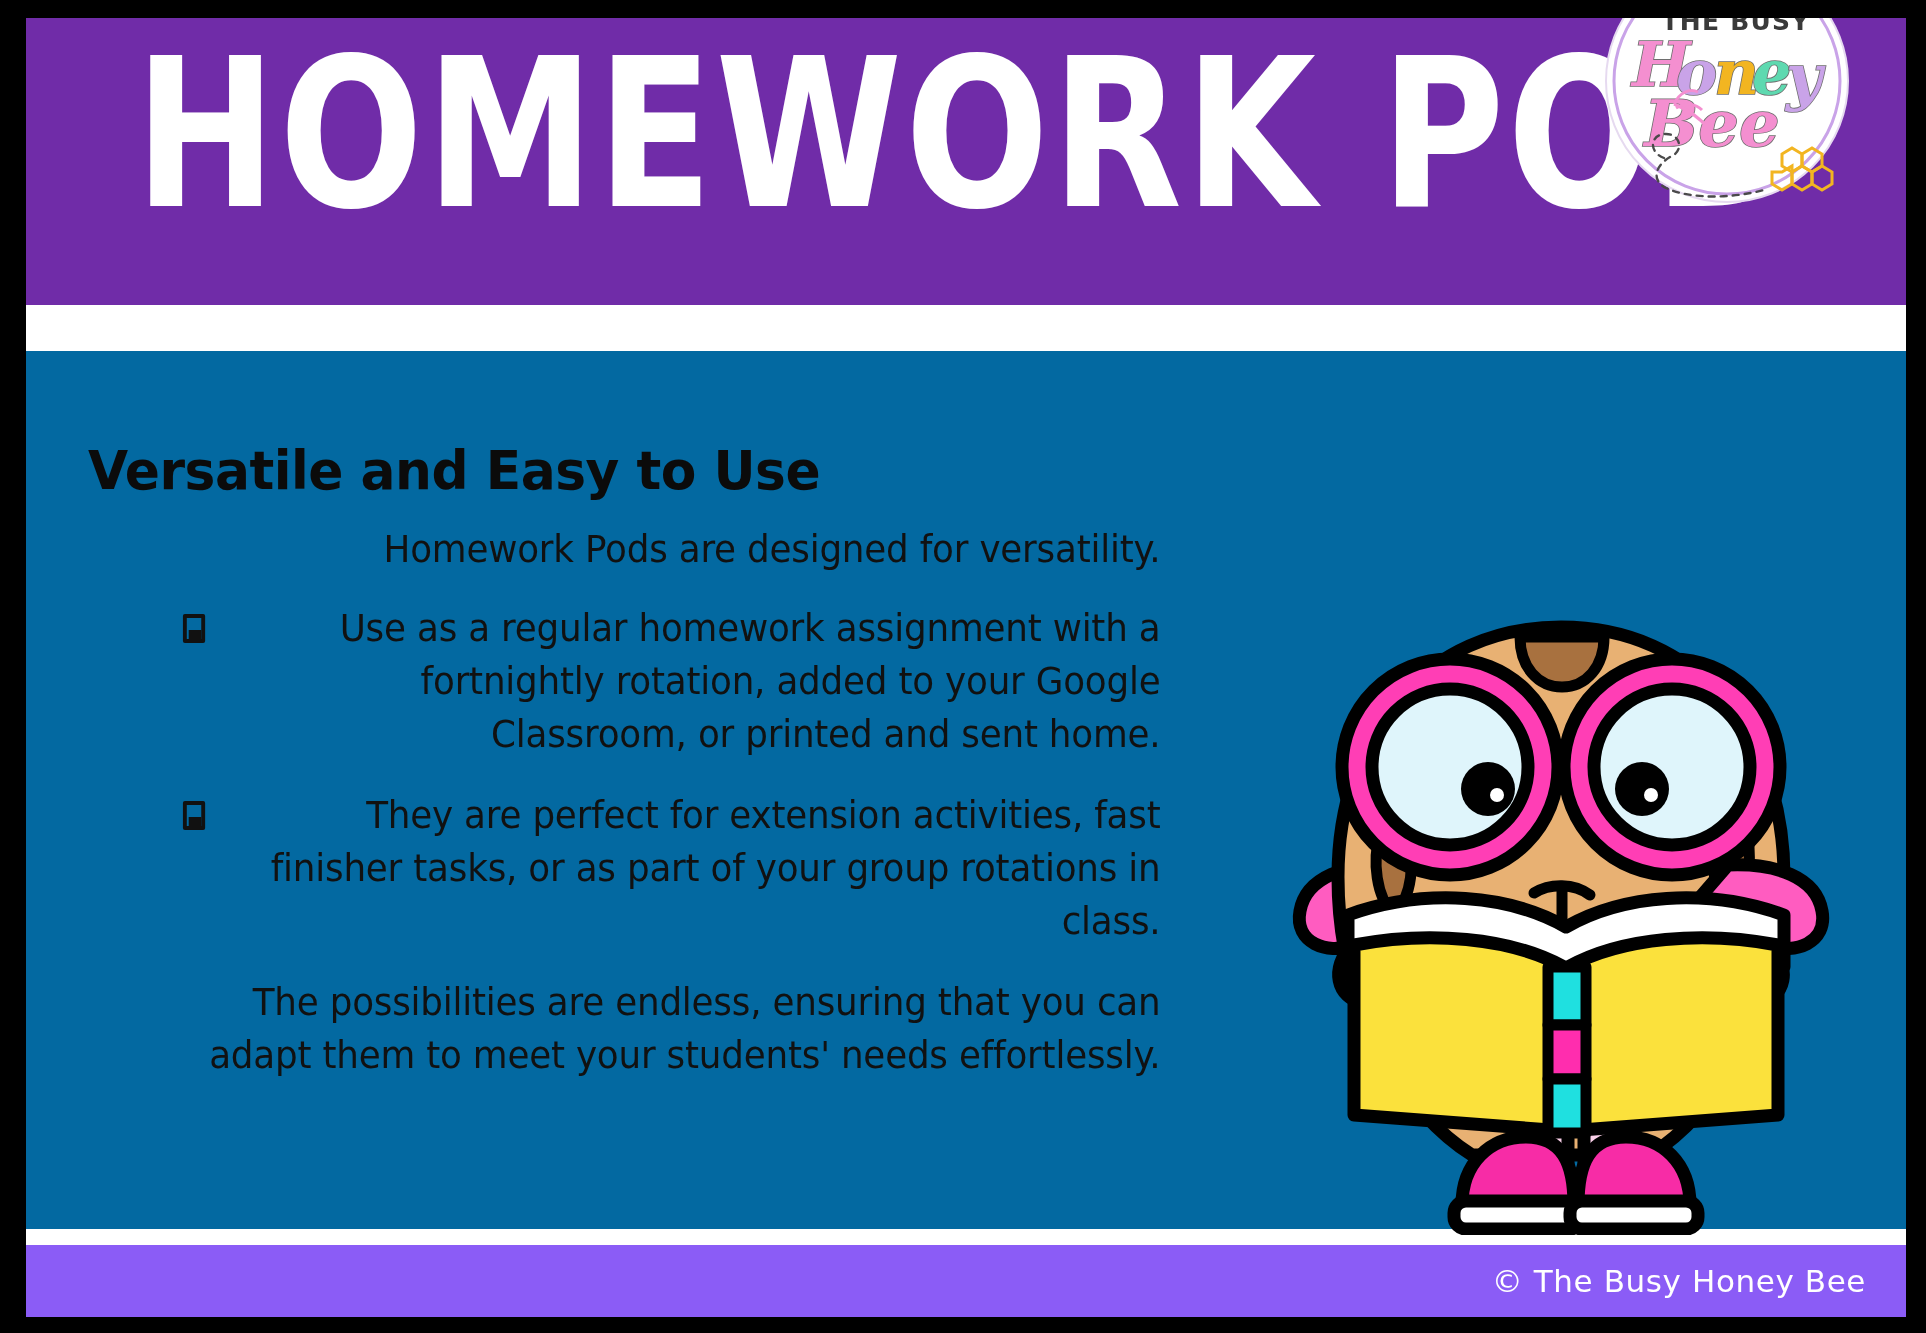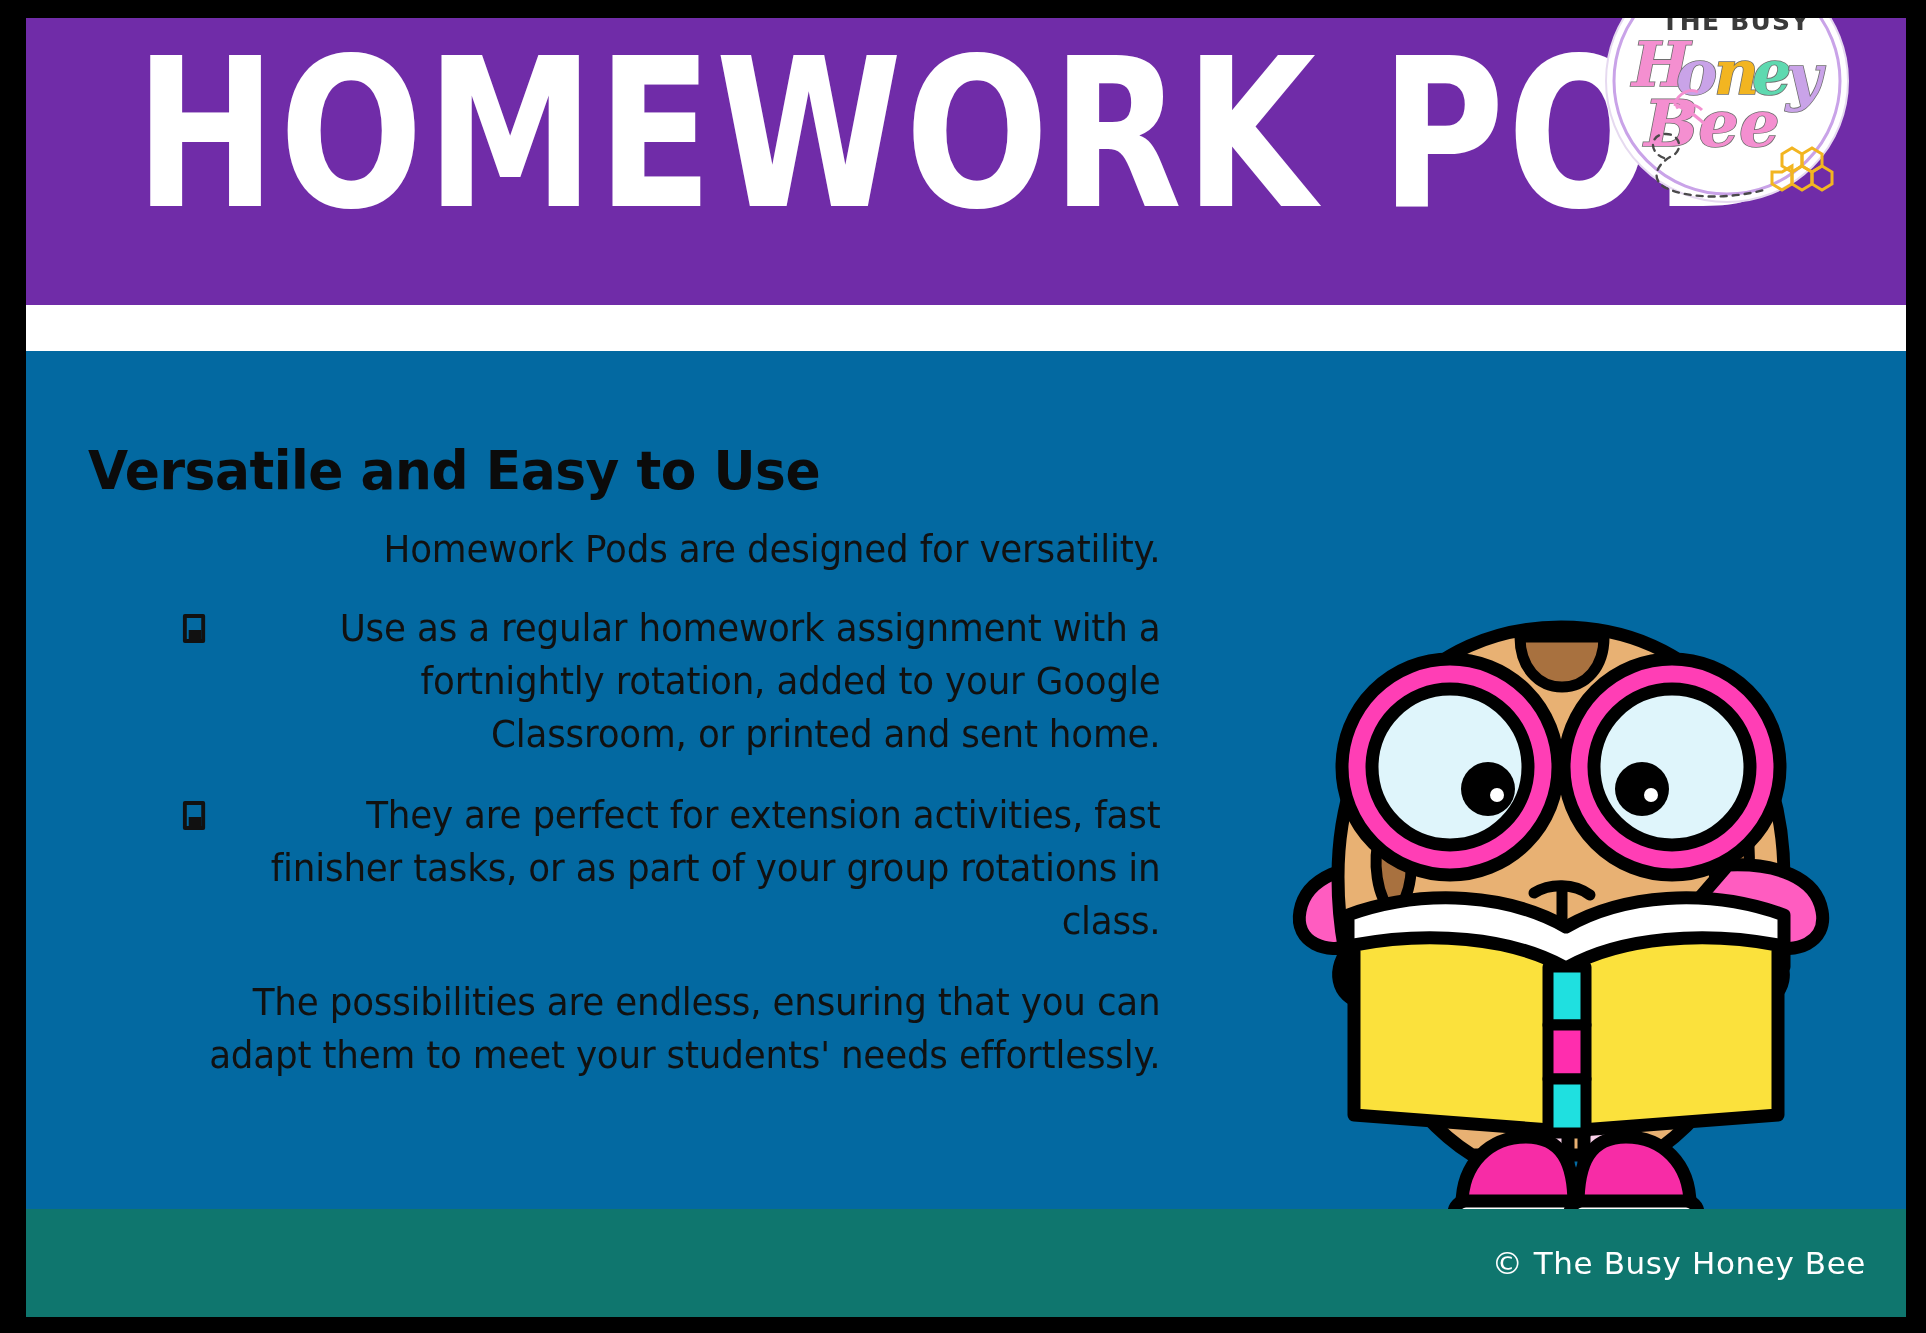--- a/index.html
+++ b/index.html
@@ -57,22 +57,22 @@
     transform-origin: center top;
     white-space: nowrap;
   }
 
   
   .footer-band {
     position: absolute;
     left: 0;
     bottom: 0;
     width: 100%;
-    height: 108px;
-    background: #0f766e;
+    height: 72px;
+    background: #8b5cf6;
   }
   .footer-credit {
     position: absolute;
     right: 40px;
     top: 50%;
     transform: translateY(-50%);
     color: #ffffff;
     font-size: 31px;
     font-family: "DejaVu Sans", sans-serif;
     letter-spacing: 0.6px;

